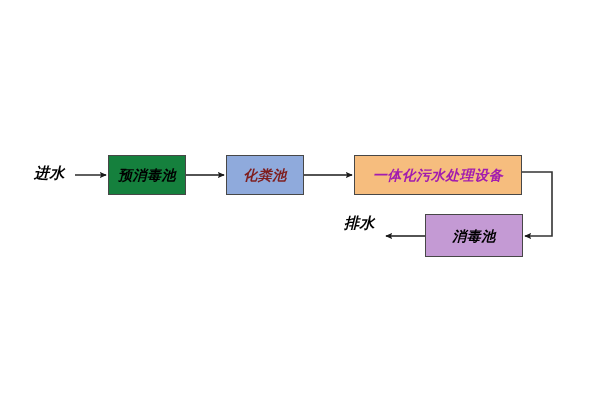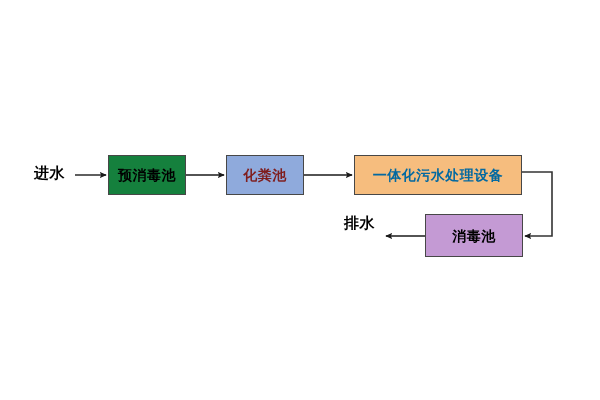--- a/index.html
+++ b/index.html
@@ -12,20 +12,21 @@
     height: 400px;
     background: #ffffff;
     font-family: "DejaVu Sans", "Liberation Sans", sans-serif;
     overflow: hidden;
   }
   #diagram-root {
     position: relative;
     width: 600px;
     height: 336px;
     background: #ffffff;
+    font-style: italic;
   }
   .svg-layer {
     position: absolute;
     left: 0;
     top: 0;
     width: 600px;
     height: 400px;
   }
   .node {
     position: absolute;
@@ -95,21 +96,21 @@
   <div class="io-label" id="label-outflow">排水</div>
 
   <div class="node" id="node-pre-disinfection" style="background-color: #15803d; border-color: rgb(71, 71, 71); color: rgb(0, 0, 0);">
     <span class="node-label">预消毒池</span>
   </div>
 
   <div class="node" id="node-septic-tank" style="background-color: rgb(143, 170, 220); border-color: rgb(71, 71, 71); color: #7f1d1d;">
     <span class="node-label">化粪池</span>
   </div>
 
-  <div class="node" id="node-integrated-eqp" style="background-color: rgb(246, 189, 126); border-color: rgb(71, 71, 71); color: #0369a1;">
+  <div class="node" id="node-integrated-eqp" style="background-color: rgb(246, 189, 126); border-color: rgb(71, 71, 71); color: #a21caf;">
     <span class="node-label">一体化污水处理设备</span>
   </div>
 
   <div class="node" id="node-disinfection" style="background-color: rgb(196, 154, 212); border-color: rgb(71, 71, 71); color: rgb(0, 0, 0);">
     <span class="node-label">消毒池</span>
   </div>
 
 </div>
 
 </body></html>

